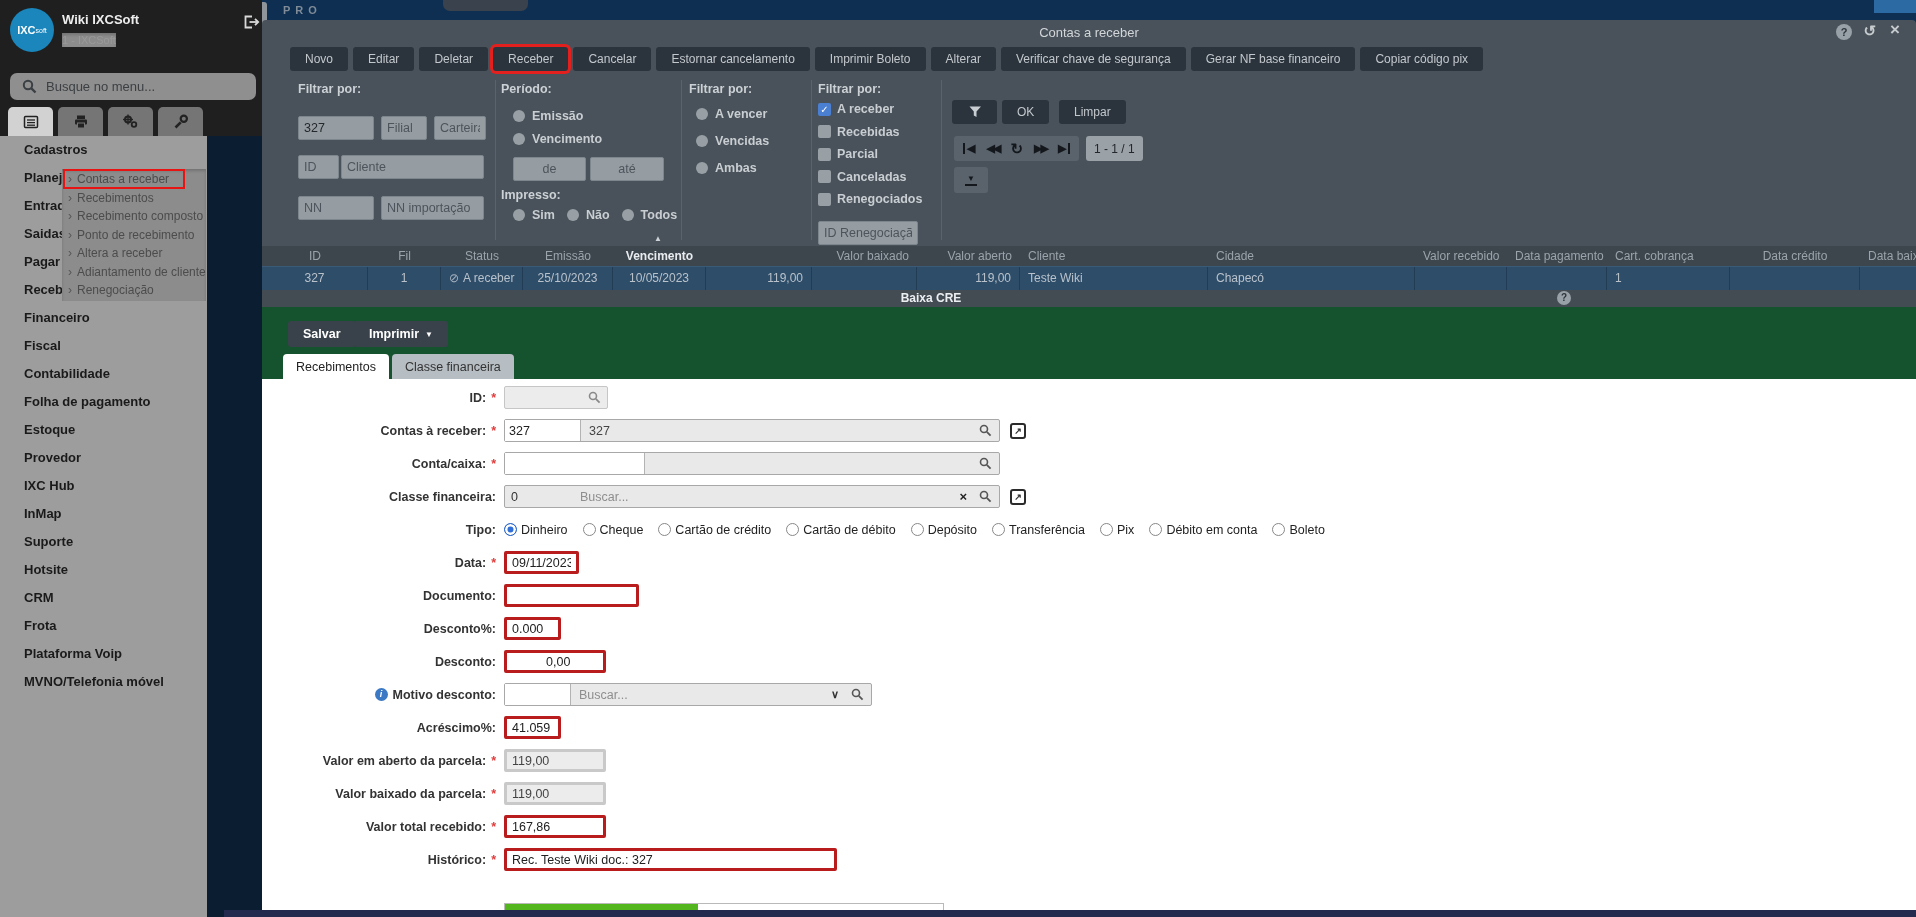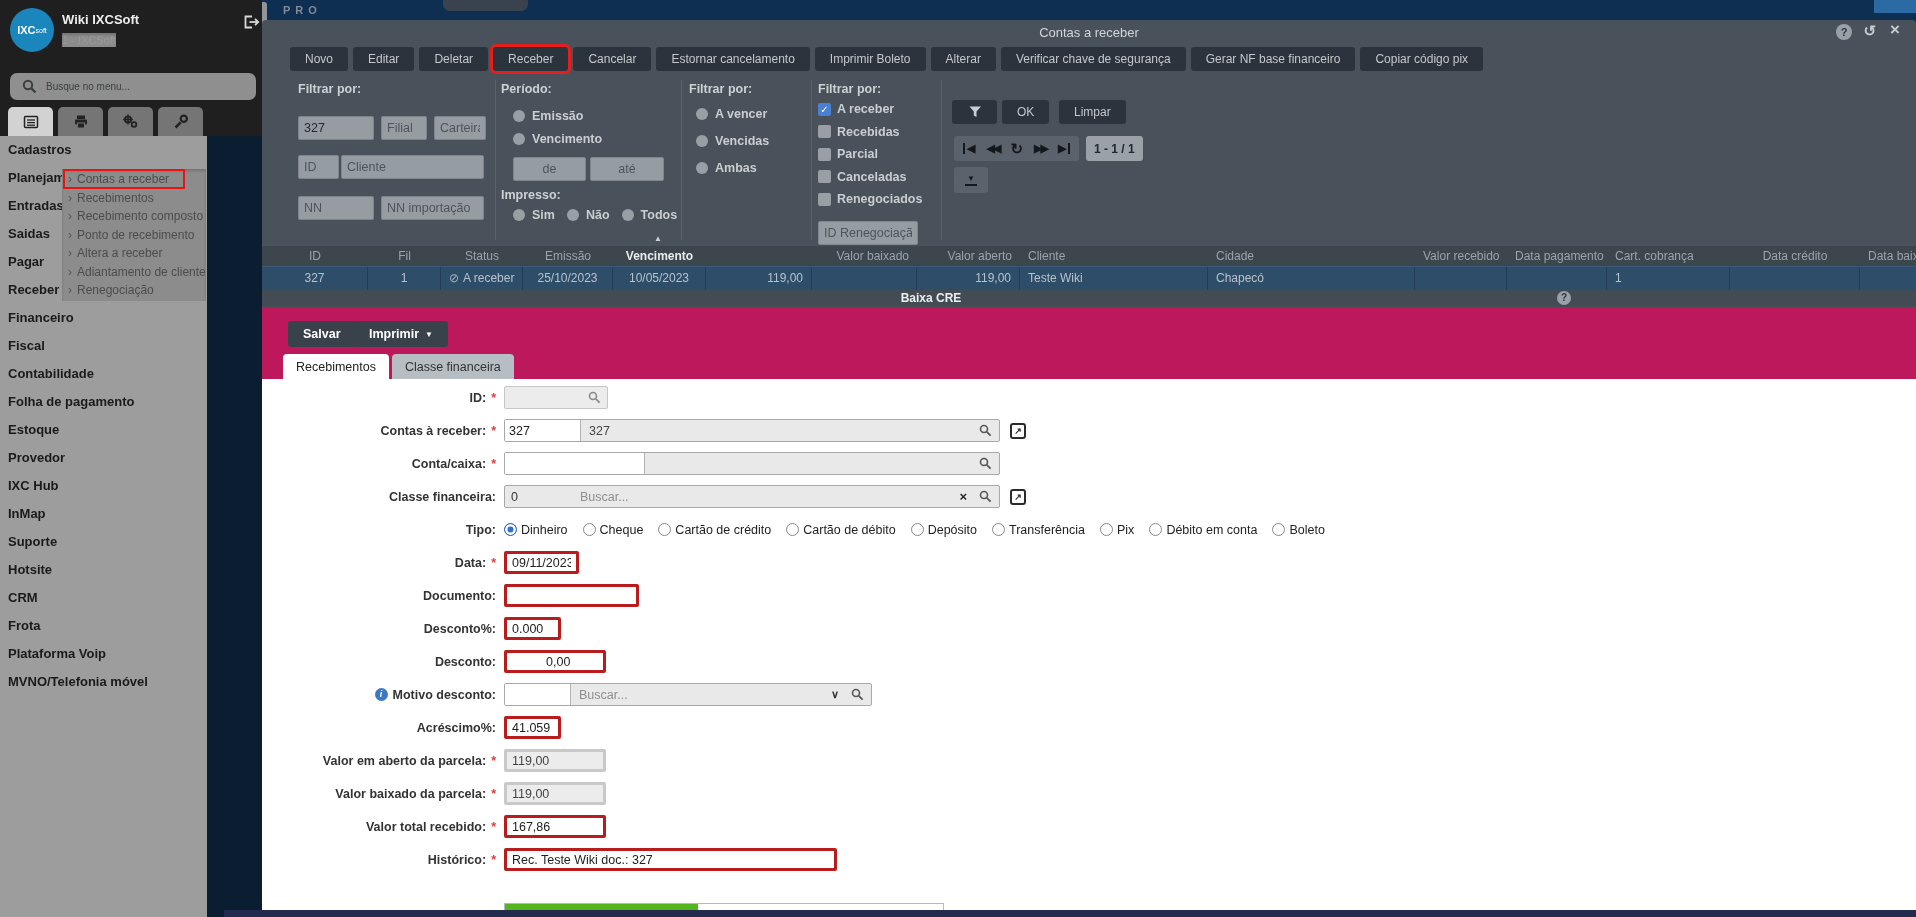--- a/index.html
+++ b/index.html
@@ -19,26 +19,26 @@
   .sb-chrome{position:absolute;left:0;top:0;width:262px;height:136px;background:#1f1f1f;z-index:5;}
   .sb-logo{position:absolute;left:10px;top:8px;width:44px;height:44px;border-radius:50%;background:#1a86bc;
            display:flex;align-items:center;justify-content:center;color:#fff;}
   .sb-logo .lg-main{font-size:11px;font-weight:bold;}
   .sb-logo .lg-sub{font-size:7px;}
   .sb-title{position:absolute;left:62px;top:12px;font-size:13px;font-weight:bold;color:#ededed;}
   .sb-sub{position:absolute;left:62px;top:33px;font-size:11px;color:#9a9a9a;}
   .sb-exit{position:absolute;left:242px;top:13px;width:18px;height:18px;}
   .sb-search{position:absolute;left:10px;top:73px;width:246px;height:27px;background:#8f8f8f;border-radius:7px;
              display:flex;align-items:center;gap:9px;padding:0 12px;}
-  .sb-search-text{font-size:10px;color:#3c4043;}
+  .sb-search-text{font-size:13px;color:#3c4043;}
   .sb-tabs{position:absolute;left:8px;top:107px;height:29px;display:flex;gap:5px;}
   .sb-tab{width:45px;height:29px;border-radius:5px 5px 0 0;background:#757575;display:flex;align-items:center;justify-content:center;}
   .sb-tab.active{background:#d2d2d2;}
   .sb-menu{position:absolute;left:0;top:136px;width:207px;height:781px;background:#9d9d9d;z-index:6;}
-  .sb-item{height:28px;line-height:28px;padding-left:8px;font-size:13px;font-weight:bold;color:#1a1a1a;cursor:pointer;}
+  .sb-item{height:28px;line-height:28px;padding-left:24px;font-size:13px;font-weight:bold;color:#1a1a1a;cursor:pointer;}
   .sb-sub{background:#8c8c8c;padding:1px 0;box-shadow:inset 0 2px 3px rgba(0,0,0,.18);}
   .sb-subitem{position:relative;height:18.5px;line-height:18.5px;padding-left:6px;font-size:12px;color:#4c4c4c;
               display:flex;align-items:center;gap:5px;cursor:pointer;}
   .sb-arrow{font-size:12px;color:#565656;}
   .redbox{position:absolute;left:1px;top:-1px;width:122px;height:20px;border:2px solid #e81414;pointer-events:none;}
 
   
   .win{position:absolute;left:262px;top:20px;width:1654px;height:890px;background:#49525a;border-radius:4px 4px 0 0;}
   .win-titlebar{position:relative;height:24px;display:flex;align-items:center;justify-content:center;}
   .win-title{font-size:13px;color:#d2d6d9;}
@@ -72,40 +72,40 @@
   .fcheck.on{background:#4a7fd2;}
   .abtn{position:absolute;}
   .pager{position:absolute;display:flex;align-items:center;gap:11px;height:25px;padding:0 9px;background:#5a636c;
          border-radius:3px;color:#14181d;font-weight:bold;font-size:11px;}
   .pg{cursor:pointer;line-height:1;}
   .pg.first{border-left:2px solid #14181d;padding-left:2px;}
   .pg.last{border-right:2px solid #14181d;padding-right:2px;}
   .pg.prev,.pg.next{letter-spacing:-2px;}
   .pg.refresh{font-size:15px;font-weight:bold;}
   .pagerbox{position:absolute;height:25px;padding:0 8px;background:#9aa1a7;border-radius:3px;color:#23272c;font-size:12px;
-            display:flex;align-items:center;font-weight:bold;}
+            display:flex;align-items:center;}
   .download{position:absolute;width:34px;height:26px;background:#5a636c;border-radius:3px;display:flex;align-items:center;justify-content:center;cursor:pointer;}
   .dlglyph{font-size:8px;color:#14181d;border-bottom:2px solid #14181d;padding:0 2px 1px;}
   .sortarrow{position:absolute;left:392px;top:214px;font-size:8px;color:#cdd3d8;}
   .thead{position:absolute;left:0;top:226px;width:1654px;height:20px;background:#3d454d;display:flex;overflow:hidden;}
   .th{flex:0 0 auto;font-size:12px;color:#9ba3ab;line-height:20px;padding:0 8px;white-space:nowrap;overflow:hidden;cursor:pointer;}
   .th.sorted{color:#e8ecef;font-weight:bold;}
   .trow{position:absolute;left:0;top:246px;width:1654px;height:24px;background:#2e4d69;display:flex;overflow:hidden;
         border-top:1px solid #3a5a78;cursor:pointer;}
   .td{flex:0 0 auto;font-size:12px;color:#b9c2cb;line-height:23px;padding:0 8px;white-space:nowrap;overflow:hidden;
       border-right:1px solid rgba(18,40,60,.45);}
   .status-ic{margin-right:4px;color:#a5b2bf;}
 
   
   .modal{position:absolute;left:262px;top:290px;width:1654px;height:620px;z-index:40;}
   .m-titlebar{position:relative;height:17px;background:#434b53;}
   .m-title{position:absolute;left:669px;top:1px;transform:translateX(-50%);font-size:12px;font-weight:bold;color:#eceff1;}
   .m-help{position:absolute;left:1295px;top:1px;width:14px;height:14px;border-radius:50%;background:#99a1a8;color:#2e353b;
           font-size:10px;font-weight:bold;text-align:center;line-height:14px;cursor:pointer;}
-  .m-band{position:absolute;left:0;top:17px;width:100%;height:72px;background:#be185d;}
+  .m-band{position:absolute;left:0;top:17px;width:100%;height:72px;background:#14532d;}
   .btn-dark{position:absolute;height:26px;padding:0 15px;background:#39424b;color:#fff;font-weight:bold;font-size:12.5px;
             border:none;border-radius:3px;display:flex;align-items:center;gap:6px;font-family:inherit;cursor:pointer;}
   .btn-dark .caret{font-size:8px;}
   .m-tabs{position:absolute;left:21px;bottom:0;display:flex;gap:3px;}
   .mtab{height:25px;padding:0 13px;display:flex;align-items:center;font-size:12.5px;color:#333;background:#b7bec3;
         border-radius:4px 4px 0 0;cursor:pointer;}
   .mtab.active{background:#fff;color:#222;}
   .m-content{position:absolute;left:0;top:89px;width:100%;bottom:0;background:#fff;overflow:hidden;}
   #form-rows{padding-top:2px;}
   .frow{display:flex;align-items:center;height:33px;}

